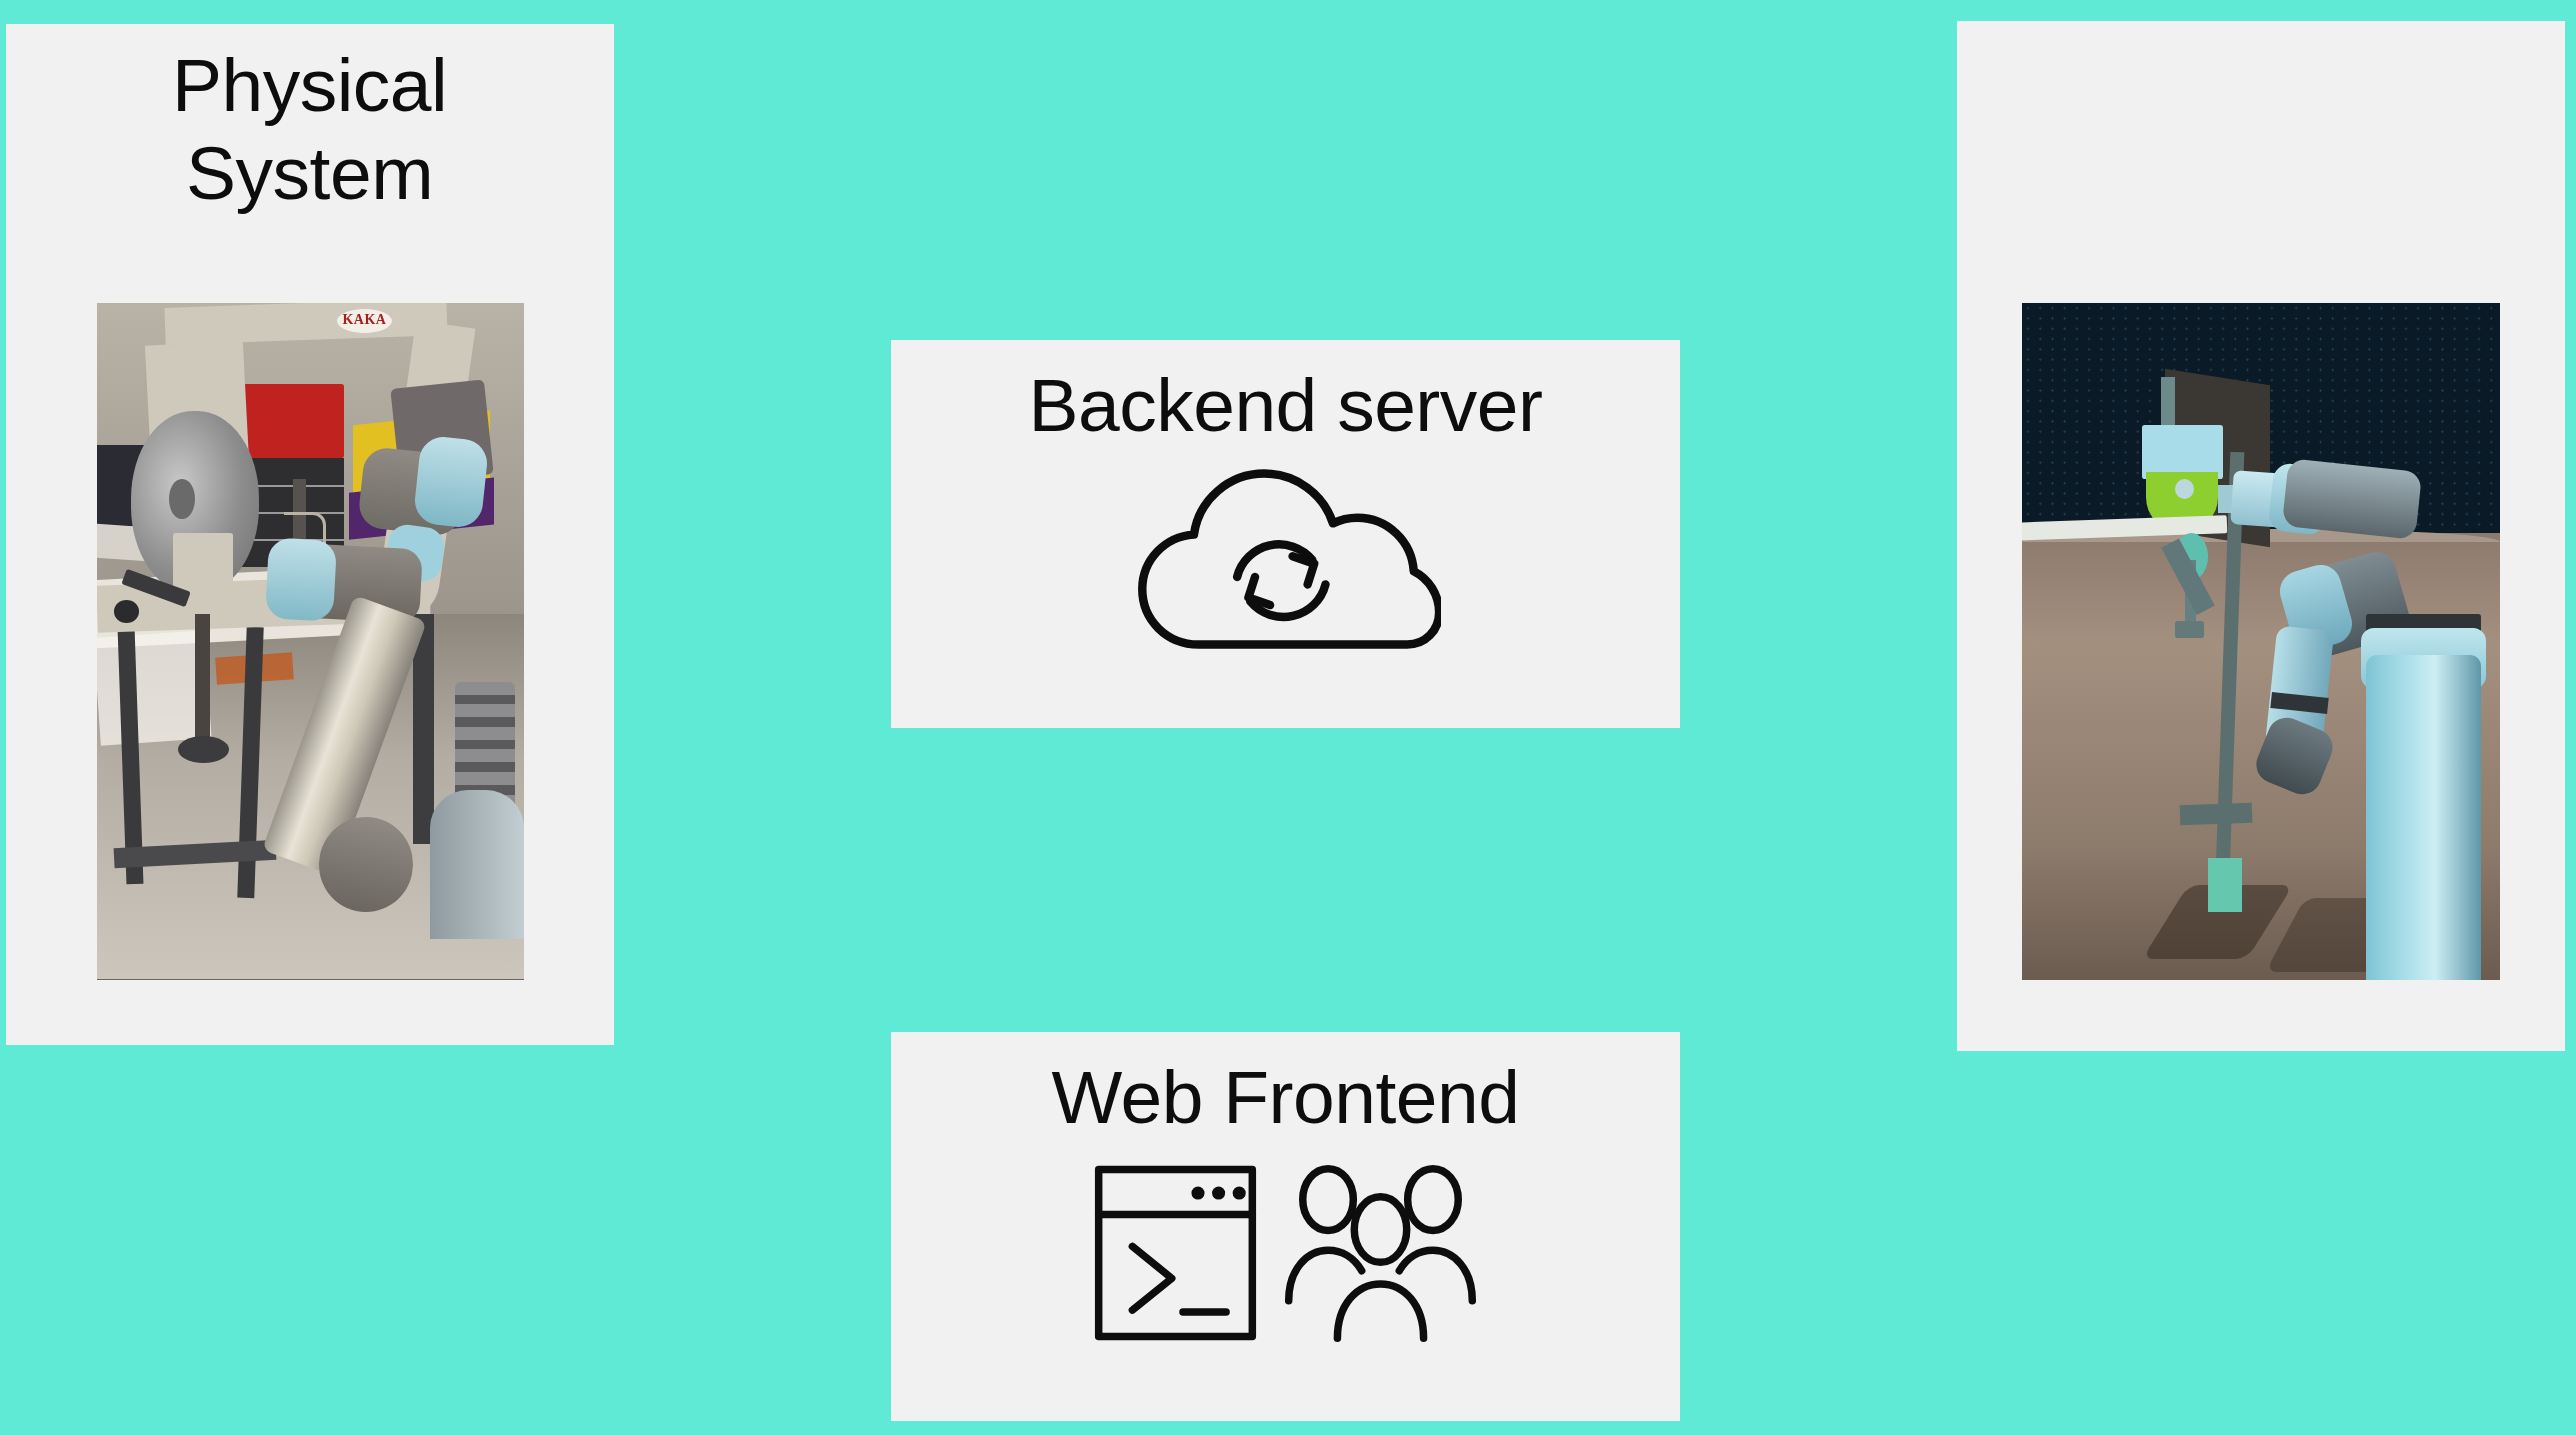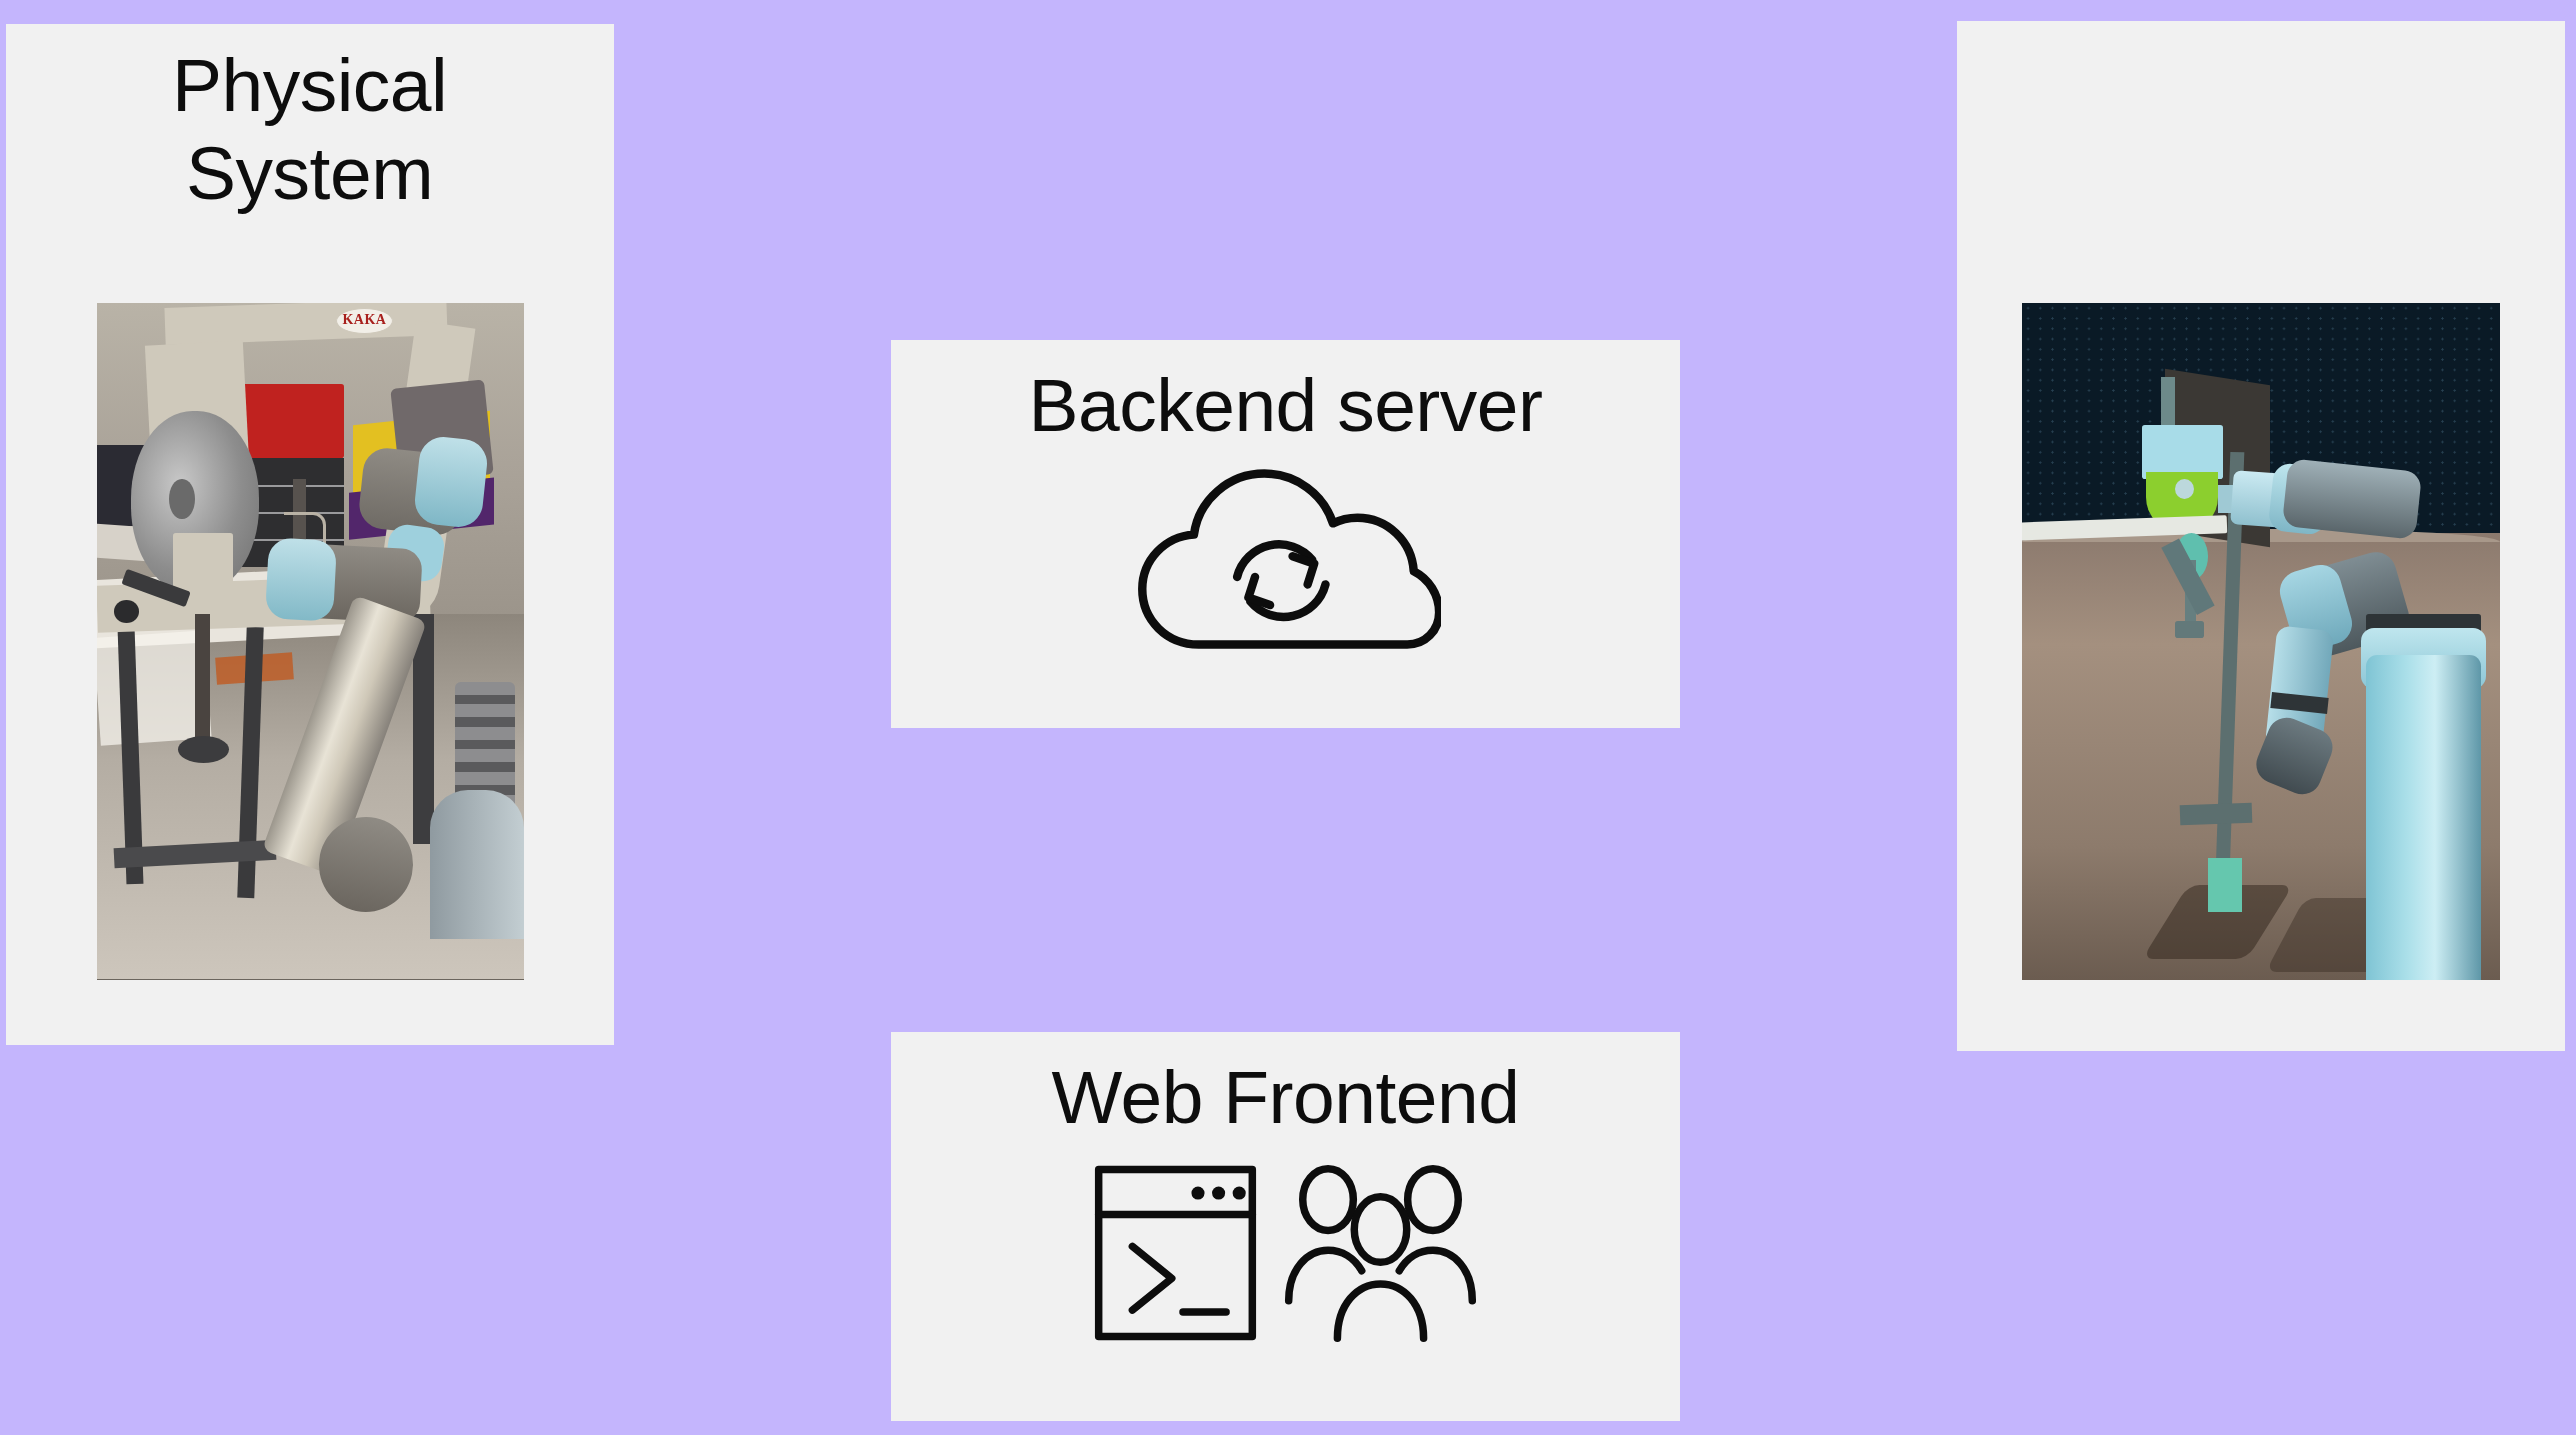--- a/index.html
+++ b/index.html
@@ -14,21 +14,21 @@
     position: relative;
     overflow: hidden;
     font-family: "Liberation Sans", sans-serif;
   }
 
   .stage {
     position: absolute;
     left: 0; top: 0;
     width: 2576px;
     height: 1435px;
-    background: #c4b5fd;
+    background: #5eead4;
   }
 
   .panel {
     position: absolute;
     background: #f1f1f1;
     display: flex;
     flex-direction: column;
     align-items: center;
     box-sizing: border-box;
   }

